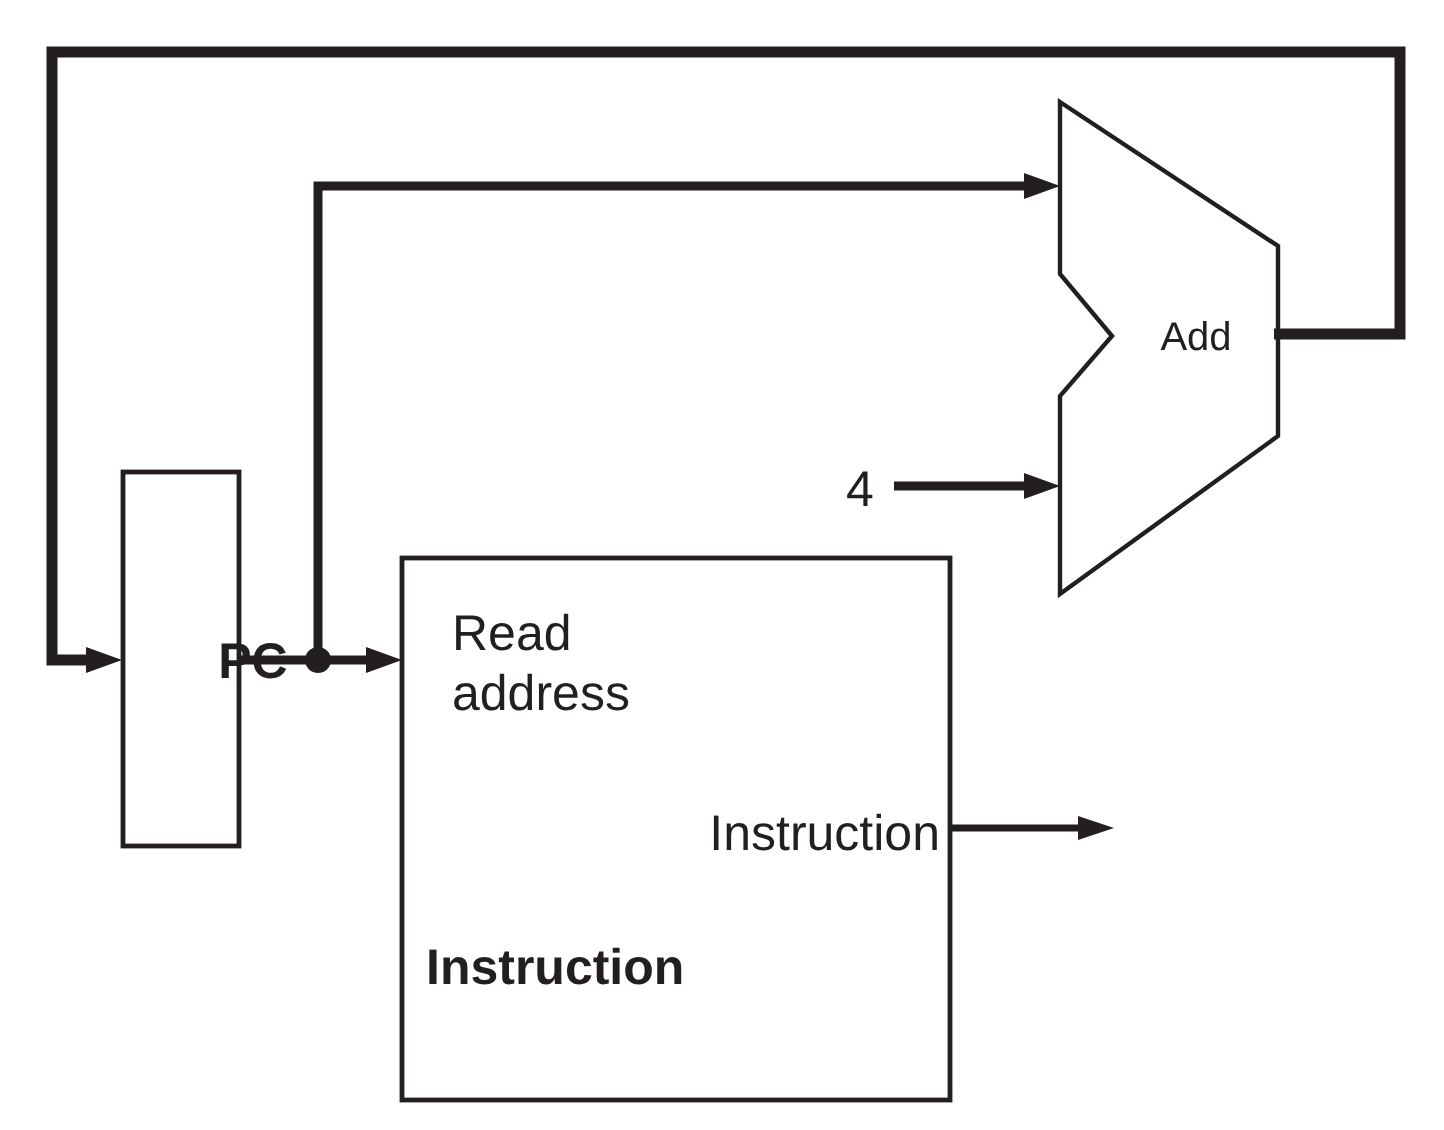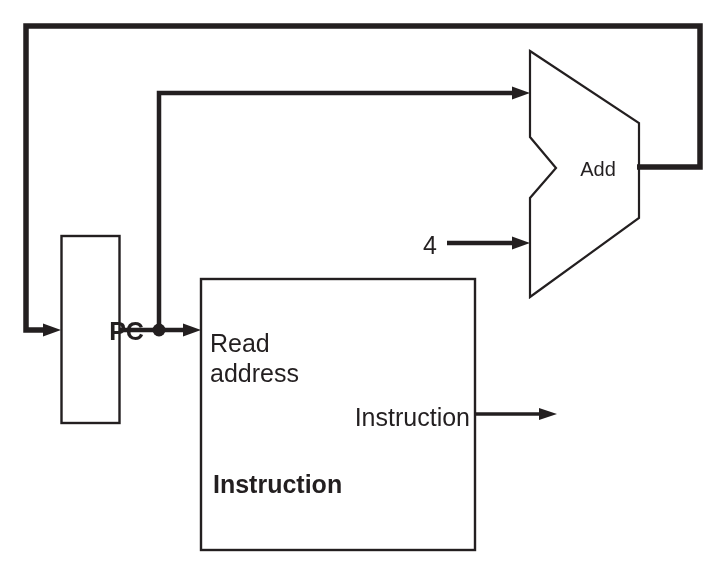--- a/index.html
+++ b/index.html
@@ -58,21 +58,21 @@
 
     <line x1="447" y1="243" x2="513" y2="243" stroke="#231f20" stroke-width="4.5"></line>
     <polygon points="530,243 512,236.5 512,249.5" fill="#231f20"></polygon>
 
     <line x1="474" y1="414" x2="540" y2="414" stroke="#231f20" stroke-width="3.5"></line>
     <polygon points="557,414 539,408 539,420" fill="#231f20"></polygon>
   </svg>
 
   <span class="label bold center" style="left:61px; top:316px; width:59px;margin-left:36px;">PC</span>
 
-  <span class="label" style="left:210px; top:302px;margin-top:26px;">Read
+  <span class="label" style="left:226px; top:302px;">Read
 address</span>
 
   <span class="label right" style="left:340px; top:402px; width:130px;">Instruction</span>
 
   <span class="label bold" style="left:213px; top:469px;">Instruction</span>
 
 
   <span class="label center" style="left:565px; top:154px; width:66px; font-size:20px;">Add</span>
 
   <span class="label center" style="left:417px; top:230px; width:26px;">4</span>

